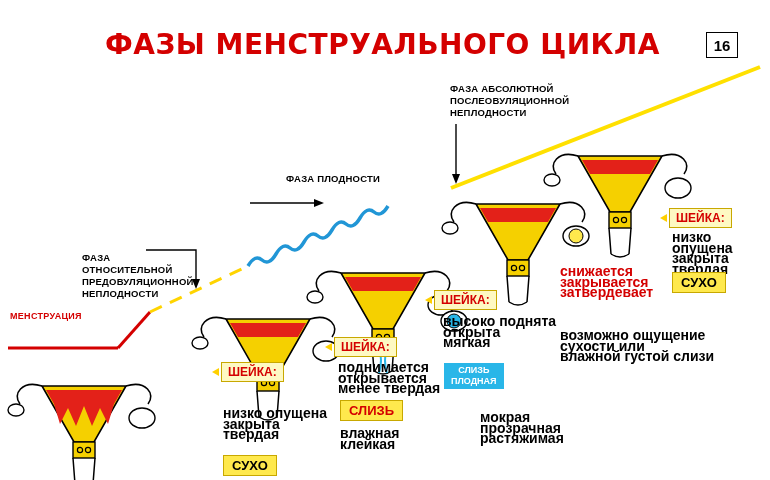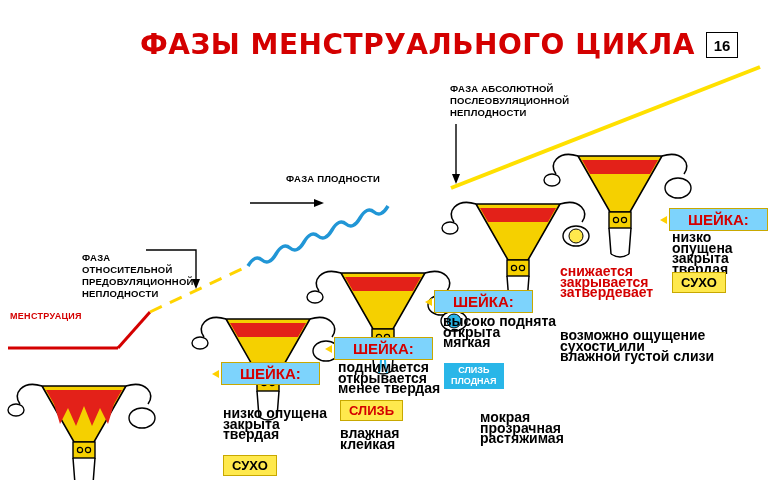--- a/index.html
+++ b/index.html
@@ -13,21 +13,20 @@
   #stage{position:relative;width:770px;height:480px;}
 
   .abs{position:absolute;}
 
   
   .title{
     left:105px; top:28px;
     font-size:28px; font-weight:bold; color:#d40000;
     letter-spacing:0.5px; white-space:nowrap;
     font-family:"DejaVu Sans", sans-serif;
-    margin-left:35px;
   }
   .slidenum{
     left:706px; top:32px;
     width:30px;height:24px;
     border:1.5px solid #000; background:#fff;
     color:#000; font-size:15px; font-weight:bold;
     display:flex;align-items:center;justify-content:center;
   }
 
   
@@ -53,23 +52,23 @@
   }
   .note-red{color:#d40000;}
 
   
   .tag-yellow{
     background:#ffe94d; border:1px solid #c8a800;
     color:#000; font-size:13px; font-weight:bold;
     padding:2px 8px; white-space:nowrap;
   }
   .tag-red-yellow{
-    background:#7dd3fc; border:1px solid #c8a800;
-    color:#d40000; font-size:15px; font-weight:bold;
-    padding:2px 18px; white-space:nowrap;
+    background:#fef9c3; border:1px solid #c8a800;
+    color:#d40000; font-size:12px; font-weight:bold;
+    padding:2px 6px; white-space:nowrap;
   }
   .tag-blue{
     background:#29b6e8; color:#fff;
     font-size:9px; font-weight:bold;
     padding:2px 7px; text-align:center; line-height:11px;
     white-space:pre-line;
   }
 
   
   .cervix-row{display:flex;align-items:center;gap:2px;}

